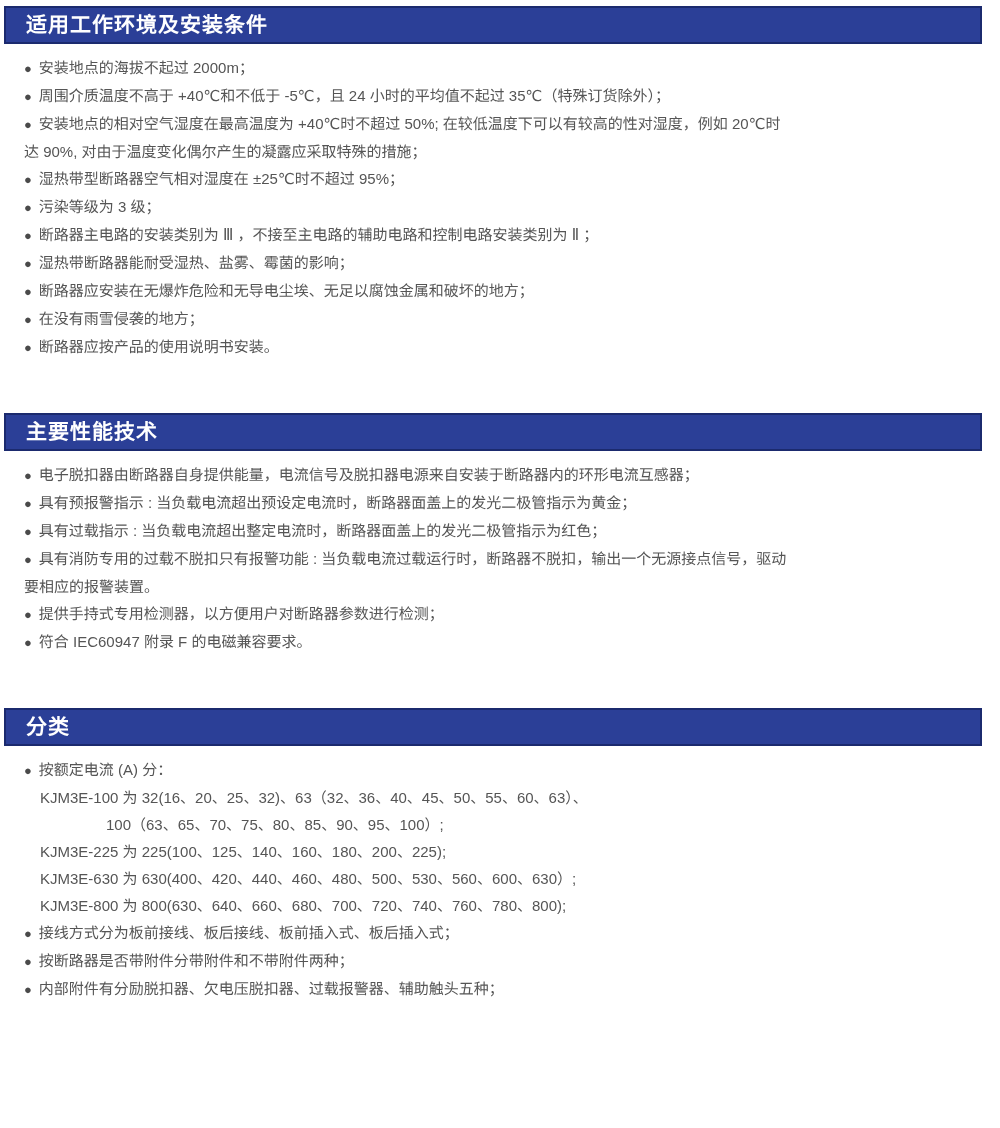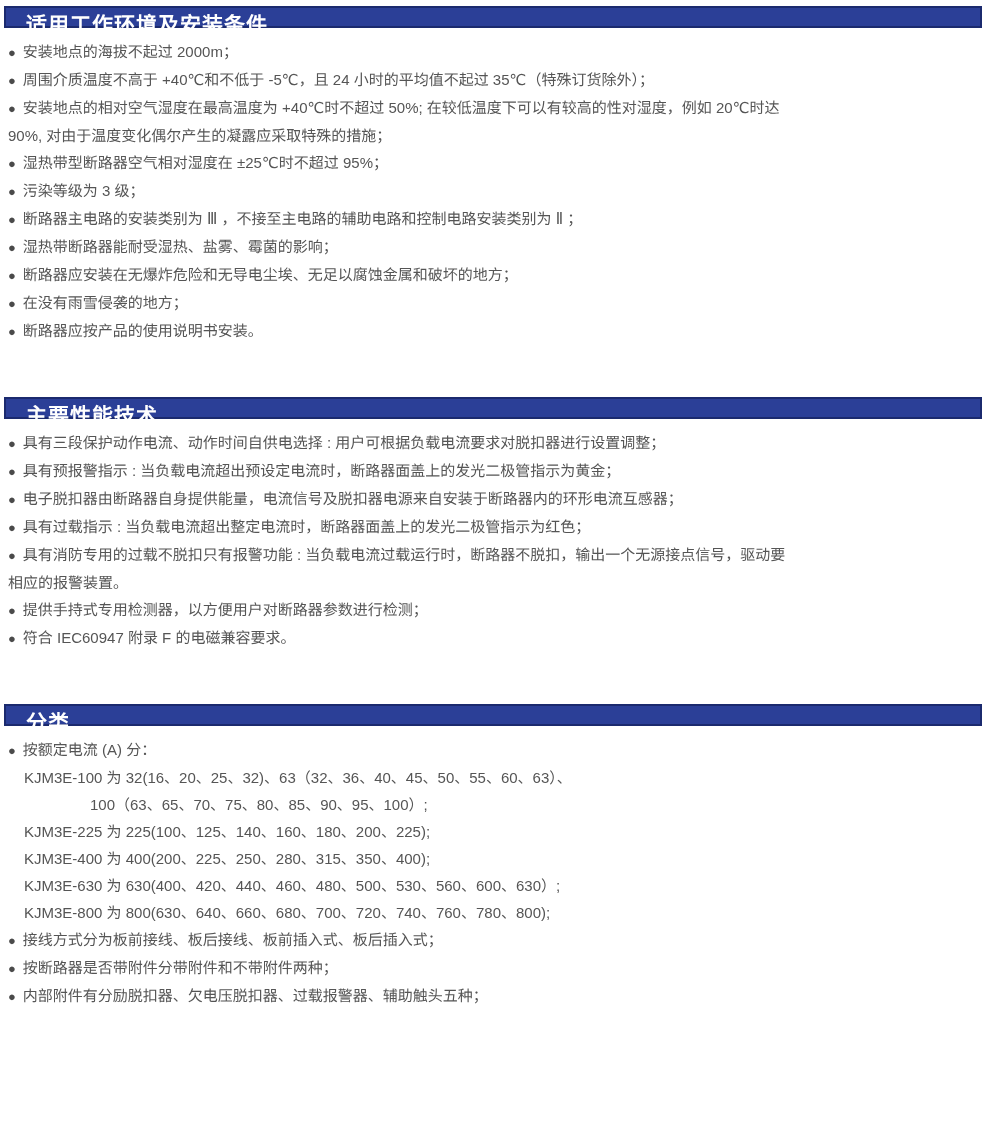--- a/index.html
+++ b/index.html
@@ -17,32 +17,32 @@
     min-height:1128px;
     font-family:"Liberation Sans","DejaVu Sans",sans-serif;
     color:var(--body_text);
   }
   .page{padding-top:6px;}
   .section{margin-top:0;}
   .section + .section{margin-top:52px;}
   .section-header{
     margin-left:4px;
     width:978px;
-    height:22px;
+    height:38px;
     background:var(--header_bg);
     border:2px solid var(--header_border);
     color:var(--header_text);
     font-size:21px;
     font-weight:bold;
     line-height:33px;
     padding-left:20px;
     letter-spacing:1px;
   }
   .section-body{
-    padding:10px 8px 0 8px;
+    padding:10px 8px 0 24px;
     width:796px;
   }
   .item{
     font-size:15px;
     line-height:27px;
     color:var(--body_text);
   }
   .item .marker{
     font-size:13px;
     color:var(--bullet_color);
@@ -66,37 +66,35 @@
         <div class="item bullet"><span class="marker">●</span><span>断路器主电路的安装类别为 Ⅲ ，不接至主电路的辅助电路和控制电路安装类别为 Ⅱ ；</span></div>
         <div class="item bullet"><span class="marker">●</span><span>湿热带断路器能耐受湿热、盐雾、霉菌的影响；</span></div>
         <div class="item bullet"><span class="marker">●</span><span>断路器应安装在无爆炸危险和无导电尘埃、无足以腐蚀金属和破坏的地方；</span></div>
         <div class="item bullet"><span class="marker">●</span><span>在没有雨雪侵袭的地方；</span></div>
         <div class="item bullet"><span class="marker">●</span><span>断路器应按产品的使用说明书安装。</span></div>
       </div>
     </section>
     <section class="section">
       <div class="section-header">主要性能技术</div>
       <div class="section-body">
-        <div class="item bullet"><span class="marker">●</span><span>具有三段保护动作电流、动作时间自供电选择 : 用户可根据负载电流要求对脱扣器进行设置调整；</span></div>
+        <div class="item bullet"><span class="marker">●</span><span>电子脱扣器由断路器自身提供能量，电流信号及脱扣器电源来自安装于断路器内的环形电流互感器；</span></div>
         <div class="item bullet"><span class="marker">●</span><span>具有预报警指示 : 当负载电流超出预设定电流时，断路器面盖上的发光二极管指示为黄金；</span></div>
-        <div class="item bullet"><span class="marker">●</span><span>电子脱扣器由断路器自身提供能量，电流信号及脱扣器电源来自安装于断路器内的环形电流互感器；</span></div>
         <div class="item bullet"><span class="marker">●</span><span>具有过载指示 : 当负载电流超出整定电流时，断路器面盖上的发光二极管指示为红色；</span></div>
         <div class="item bullet"><span class="marker">●</span><span>具有消防专用的过载不脱扣只有报警功能 : 当负载电流过载运行时，断路器不脱扣，输出一个无源接点信号，驱动要相应的报警装置。</span></div>
         <div class="item bullet"><span class="marker">●</span><span>提供手持式专用检测器，以方便用户对断路器参数进行检测；</span></div>
         <div class="item bullet"><span class="marker">●</span><span>符合 IEC60947 附录 F 的电磁兼容要求。</span></div>
       </div>
     </section>
     <section class="section">
       <div class="section-header">分类</div>
       <div class="section-body">
         <div class="item bullet"><span class="marker">●</span><span>按额定电流 (A) 分：</span></div>
         <div class="item sub"><span>KJM3E-100 为 32(16、20、25、32)、63（32、36、40、45、50、55、60、63）、</span></div>
         <div class="item sub2"><span>100（63、65、70、75、80、85、90、95、100）;</span></div>
         <div class="item sub"><span>KJM3E-225 为 225(100、125、140、160、180、200、225);</span></div>
-        <div class="item sub"><span>KJM3E-400 为 400(200、225、250、280、315、350、400);</span></div>
         <div class="item sub"><span>KJM3E-630 为 630(400、420、440、460、480、500、530、560、600、630）;</span></div>
         <div class="item sub"><span>KJM3E-800 为 800(630、640、660、680、700、720、740、760、780、800);</span></div>
         <div class="item bullet"><span class="marker">●</span><span>接线方式分为板前接线、板后接线、板前插入式、板后插入式；</span></div>
         <div class="item bullet"><span class="marker">●</span><span>按断路器是否带附件分带附件和不带附件两种；</span></div>
         <div class="item bullet"><span class="marker">●</span><span>内部附件有分励脱扣器、欠电压脱扣器、过载报警器、辅助触头五种；</span></div>
         <div class="item bullet"></div>
       </div>
     </section>
   </div>
 

